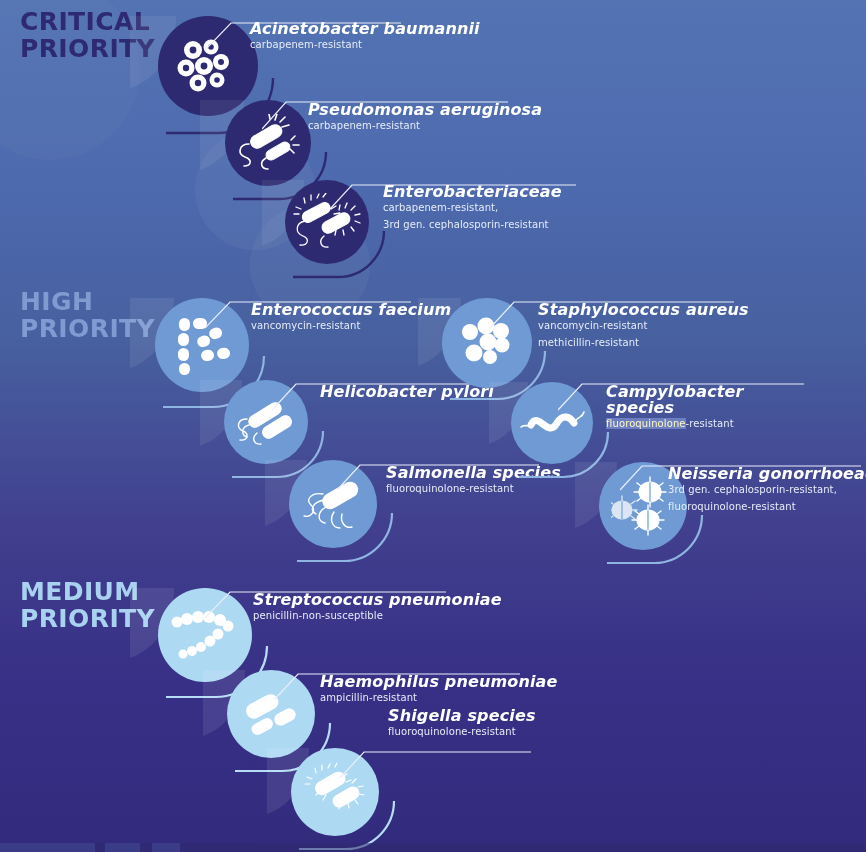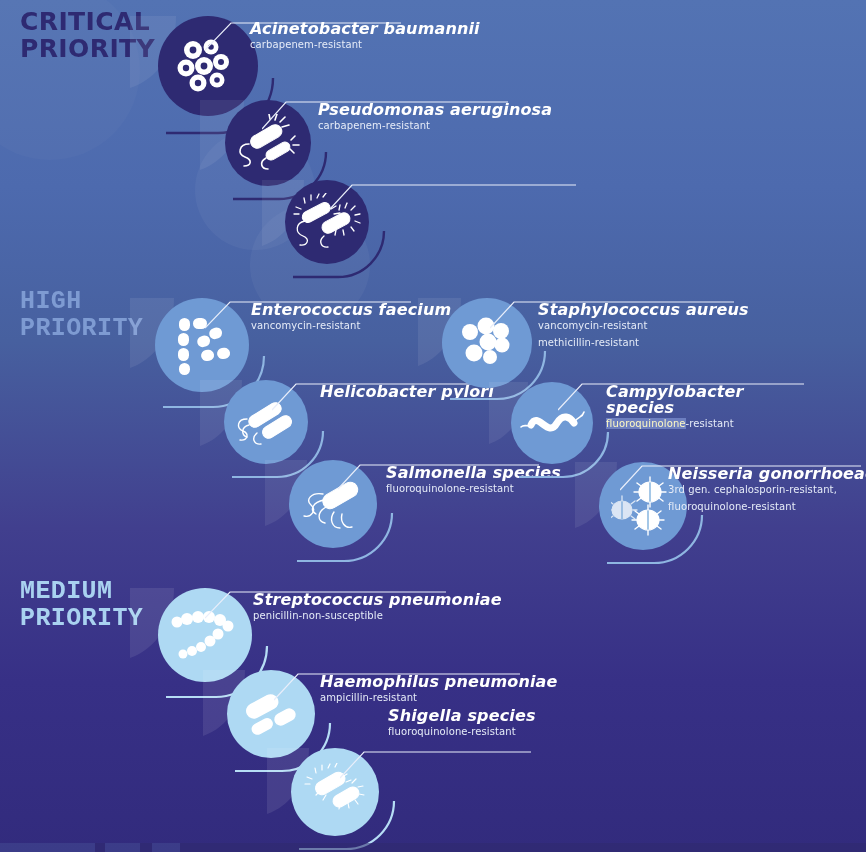--- a/index.html
+++ b/index.html
@@ -15,22 +15,22 @@
   }
   
   .bgblob{position:absolute;border-radius:50%;background:rgba(255,255,255,0.045);pointer-events:none;}
 
   
   .heading{
     position:absolute;font-weight:bold;font-size:25px;line-height:27px;
     letter-spacing:0.4px;white-space:pre-line;
   }
   .heading.critical{color:#2e2a72;}
-  .heading.high{color:#7e9bd2;font-family:Liberation Mono, monospace;}
-  .heading.medium{color:#a9d2f0;font-family:Liberation Mono, monospace;}
+  .heading.high{color:#7e9bd2;}
+  .heading.medium{color:#a9d2f0;}
 
   
   .node{position:absolute;}
   .circle{
     position:absolute;border-radius:50%;
     display:flex;align-items:center;justify-content:center;
   }
   .circle.critical{background:#2e2a72;}
   .circle.high{background:#6f9ad4;}
   .circle.medium{background:#aed9f3;}
@@ -132,21 +132,21 @@
             <path d="M14 30 C4 30 2 40 10 43 C18 46 16 52 9 52"></path>
             <path d="M31 44 C24 48 26 55 33 55"></path>
           </g>
         </g>
       </svg>
     </div>
   </div>
   <svg class="leader" style="left:262px;top:92px;" width="250" height="44" viewBox="0 0 250 44">
     <path d="M0 37 L24 10 L246 10" fill="none" stroke="#e9eefa" stroke-width="1.2"></path>
   </svg>
-  <div class="label" style="left:318px;top:102px;width:300px;">
+  <div class="label" style="left:308px;top:102px;width:300px;">
     <div class="sp">Pseudomonas aeruginosa</div>
     <div class="res">carbapenem-resistant</div>
   </div>
 
   <svg class="wedge" style="left:262px;top:180px;" width="62" height="68" viewBox="0 0 62 68">
     <path d="M0 0 L42 0 C42 30 26 57 0 66 Z" fill="#ffffff" opacity="0.07"></path>
   </svg>
   <svg class="arc" style="left:285px;top:180px;" width="118" height="122" viewBox="0 0 118 122">
     <path d="M99 51 A46 46 0 0 1 53 97 L8 97" fill="none" stroke="#2e2a72" stroke-width="2.4"></path>
   </svg>
@@ -177,20 +177,25 @@
             <path d="M12 28 C2 30 2 40 10 43 C18 46 14 53 7 52"></path>
             <path d="M31 43 C25 48 28 55 35 54"></path>
           </g>
         </g>
       </svg>
     </div>
   </div>
   <svg class="leader" style="left:330px;top:174px;" width="250" height="42" viewBox="0 0 250 42">
     <path d="M0 35 L22 11 L246 11" fill="none" stroke="#e9eefa" stroke-width="1.2"></path>
   </svg>
+  <div class="label" style="left:383px;top:184px;width:300px;">
+    <div class="sp">Enterobacteriaceae</div>
+    <div class="res">carbapenem-resistant,
+3rd gen. cephalosporin-resistant</div>
+  </div>
 
   <div class="heading high" style="left:20px;top:288px;">HIGH
 PRIORITY</div>
 
   <svg class="wedge" style="left:130px;top:298px;" width="66" height="72" viewBox="0 0 66 72">
     <path d="M0 0 L44 0 C44 32 28 60 0 70 Z" fill="#ffffff" opacity="0.08"></path>
   </svg>
   <svg class="arc" style="left:155px;top:298px;" width="126" height="130" viewBox="0 0 126 130">
     <path d="M109 58 A51 51 0 0 1 58 109 L8 109" fill="none" stroke="#8fb6e2" stroke-width="2.2"></path>
   </svg>

